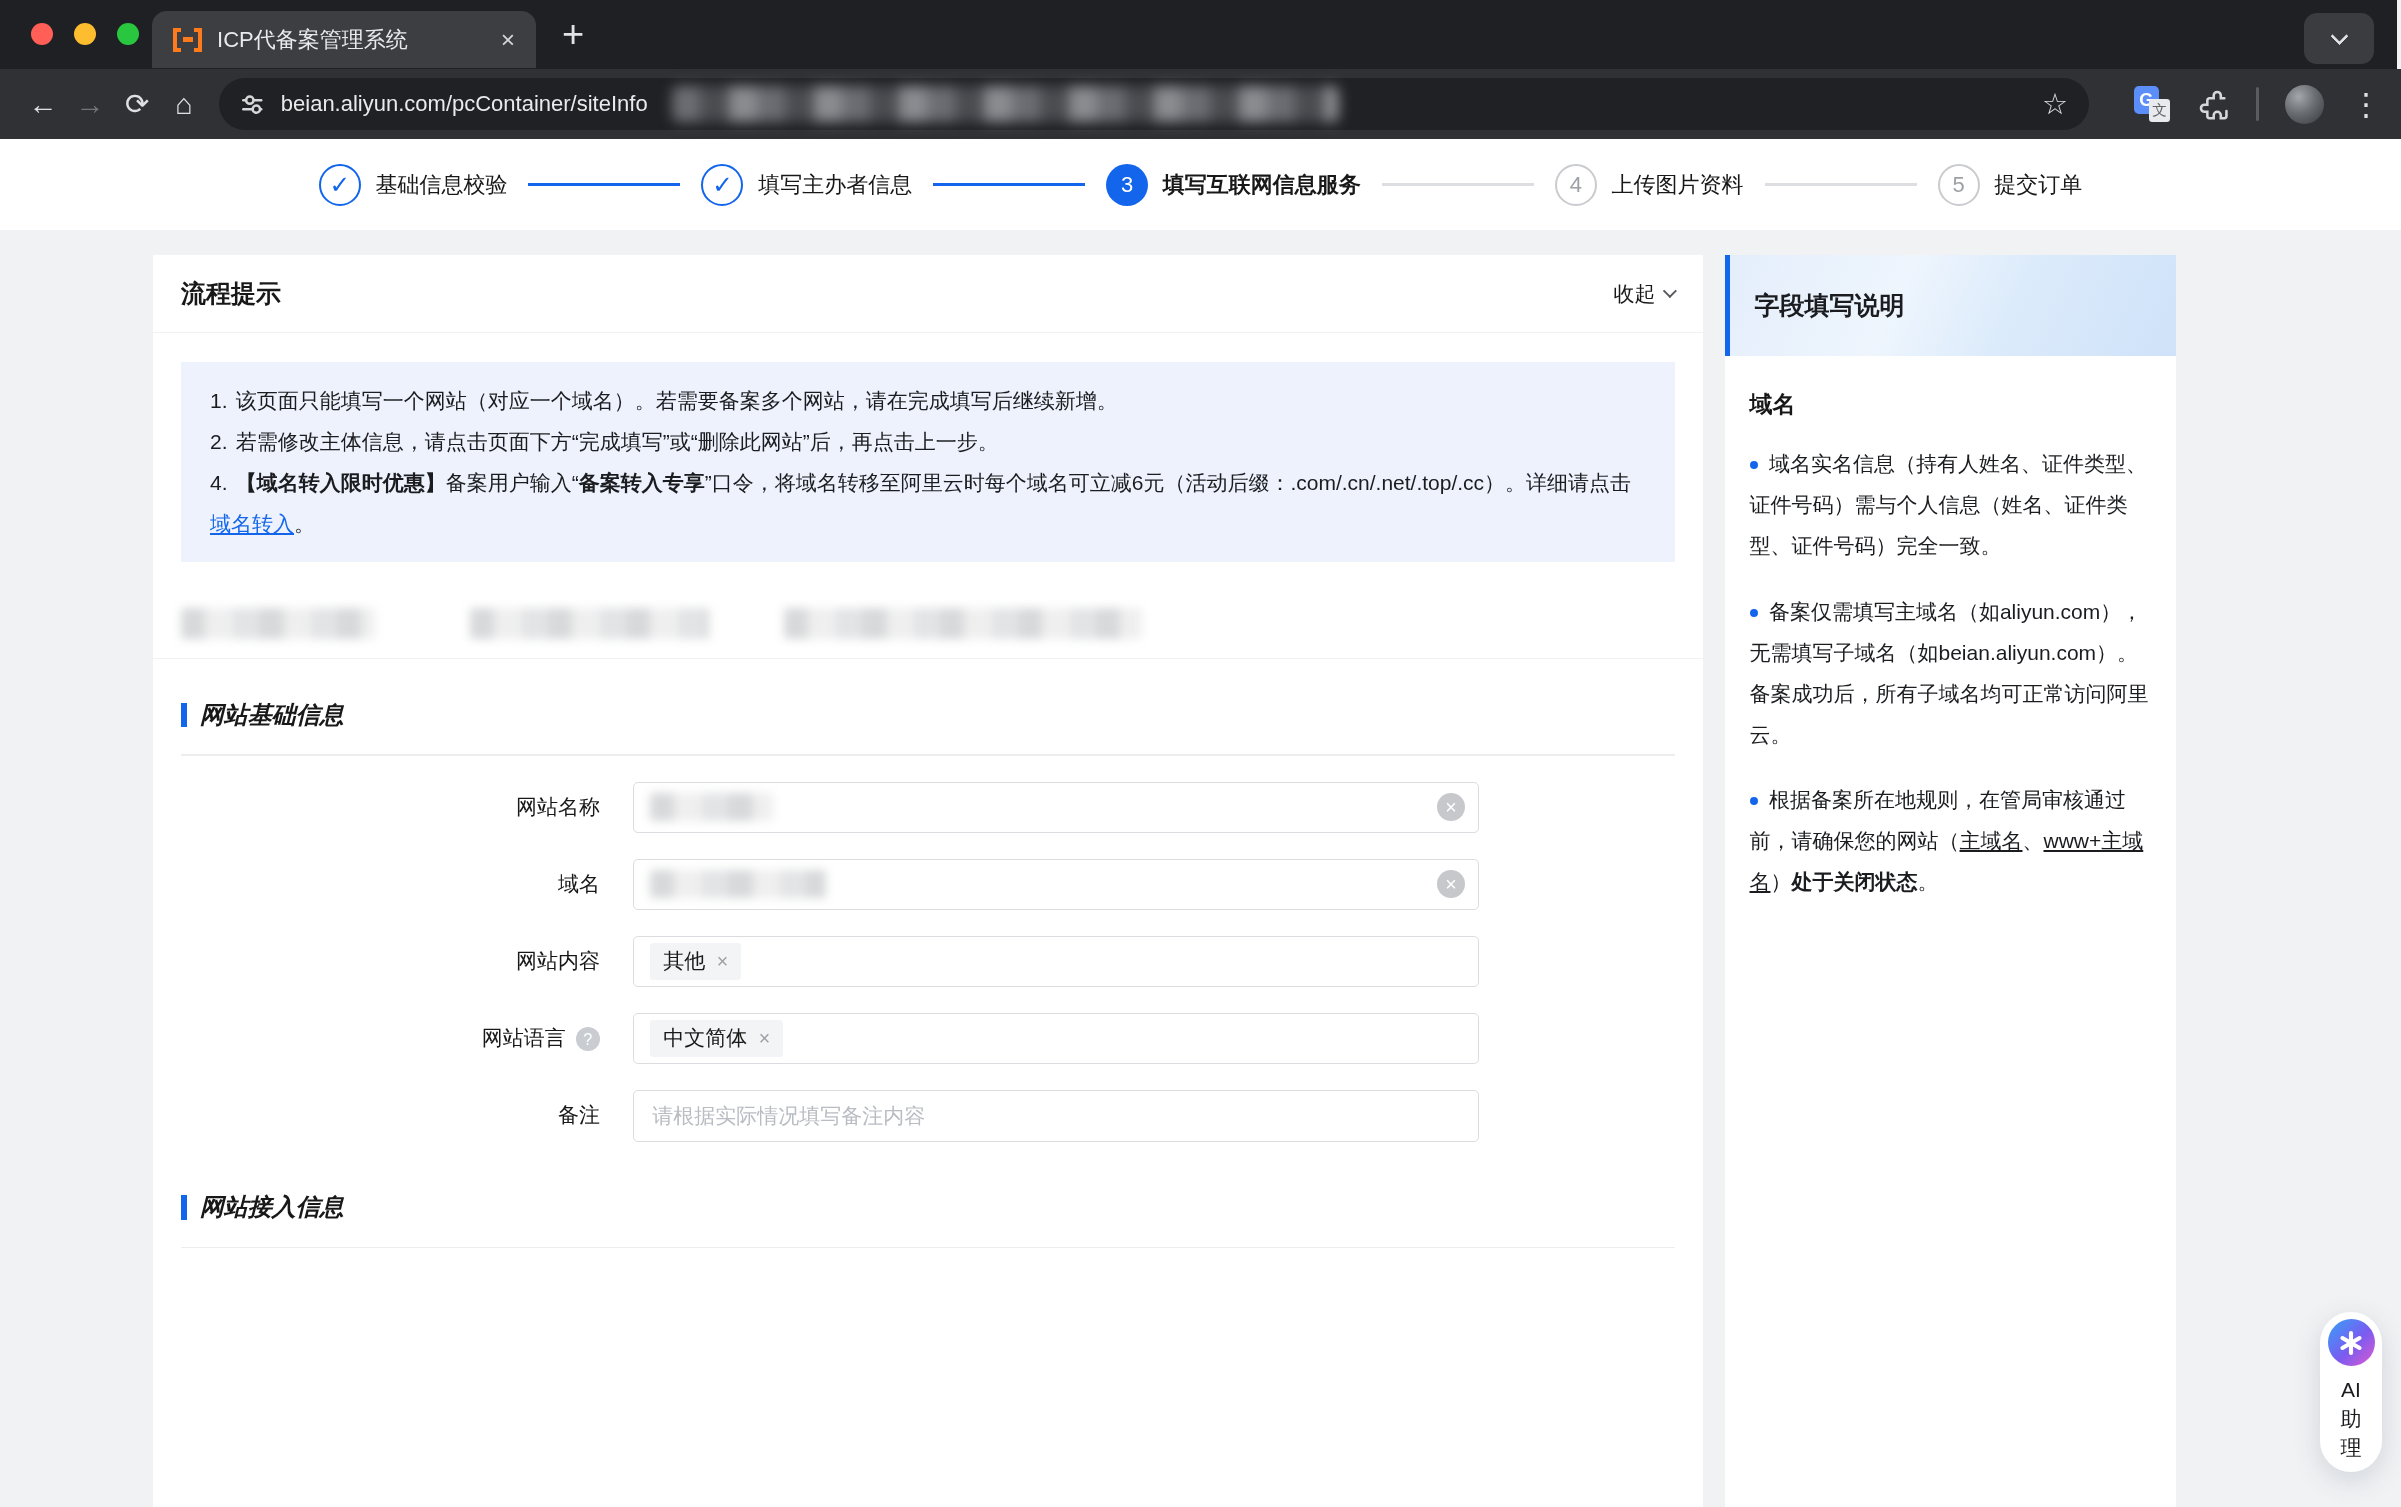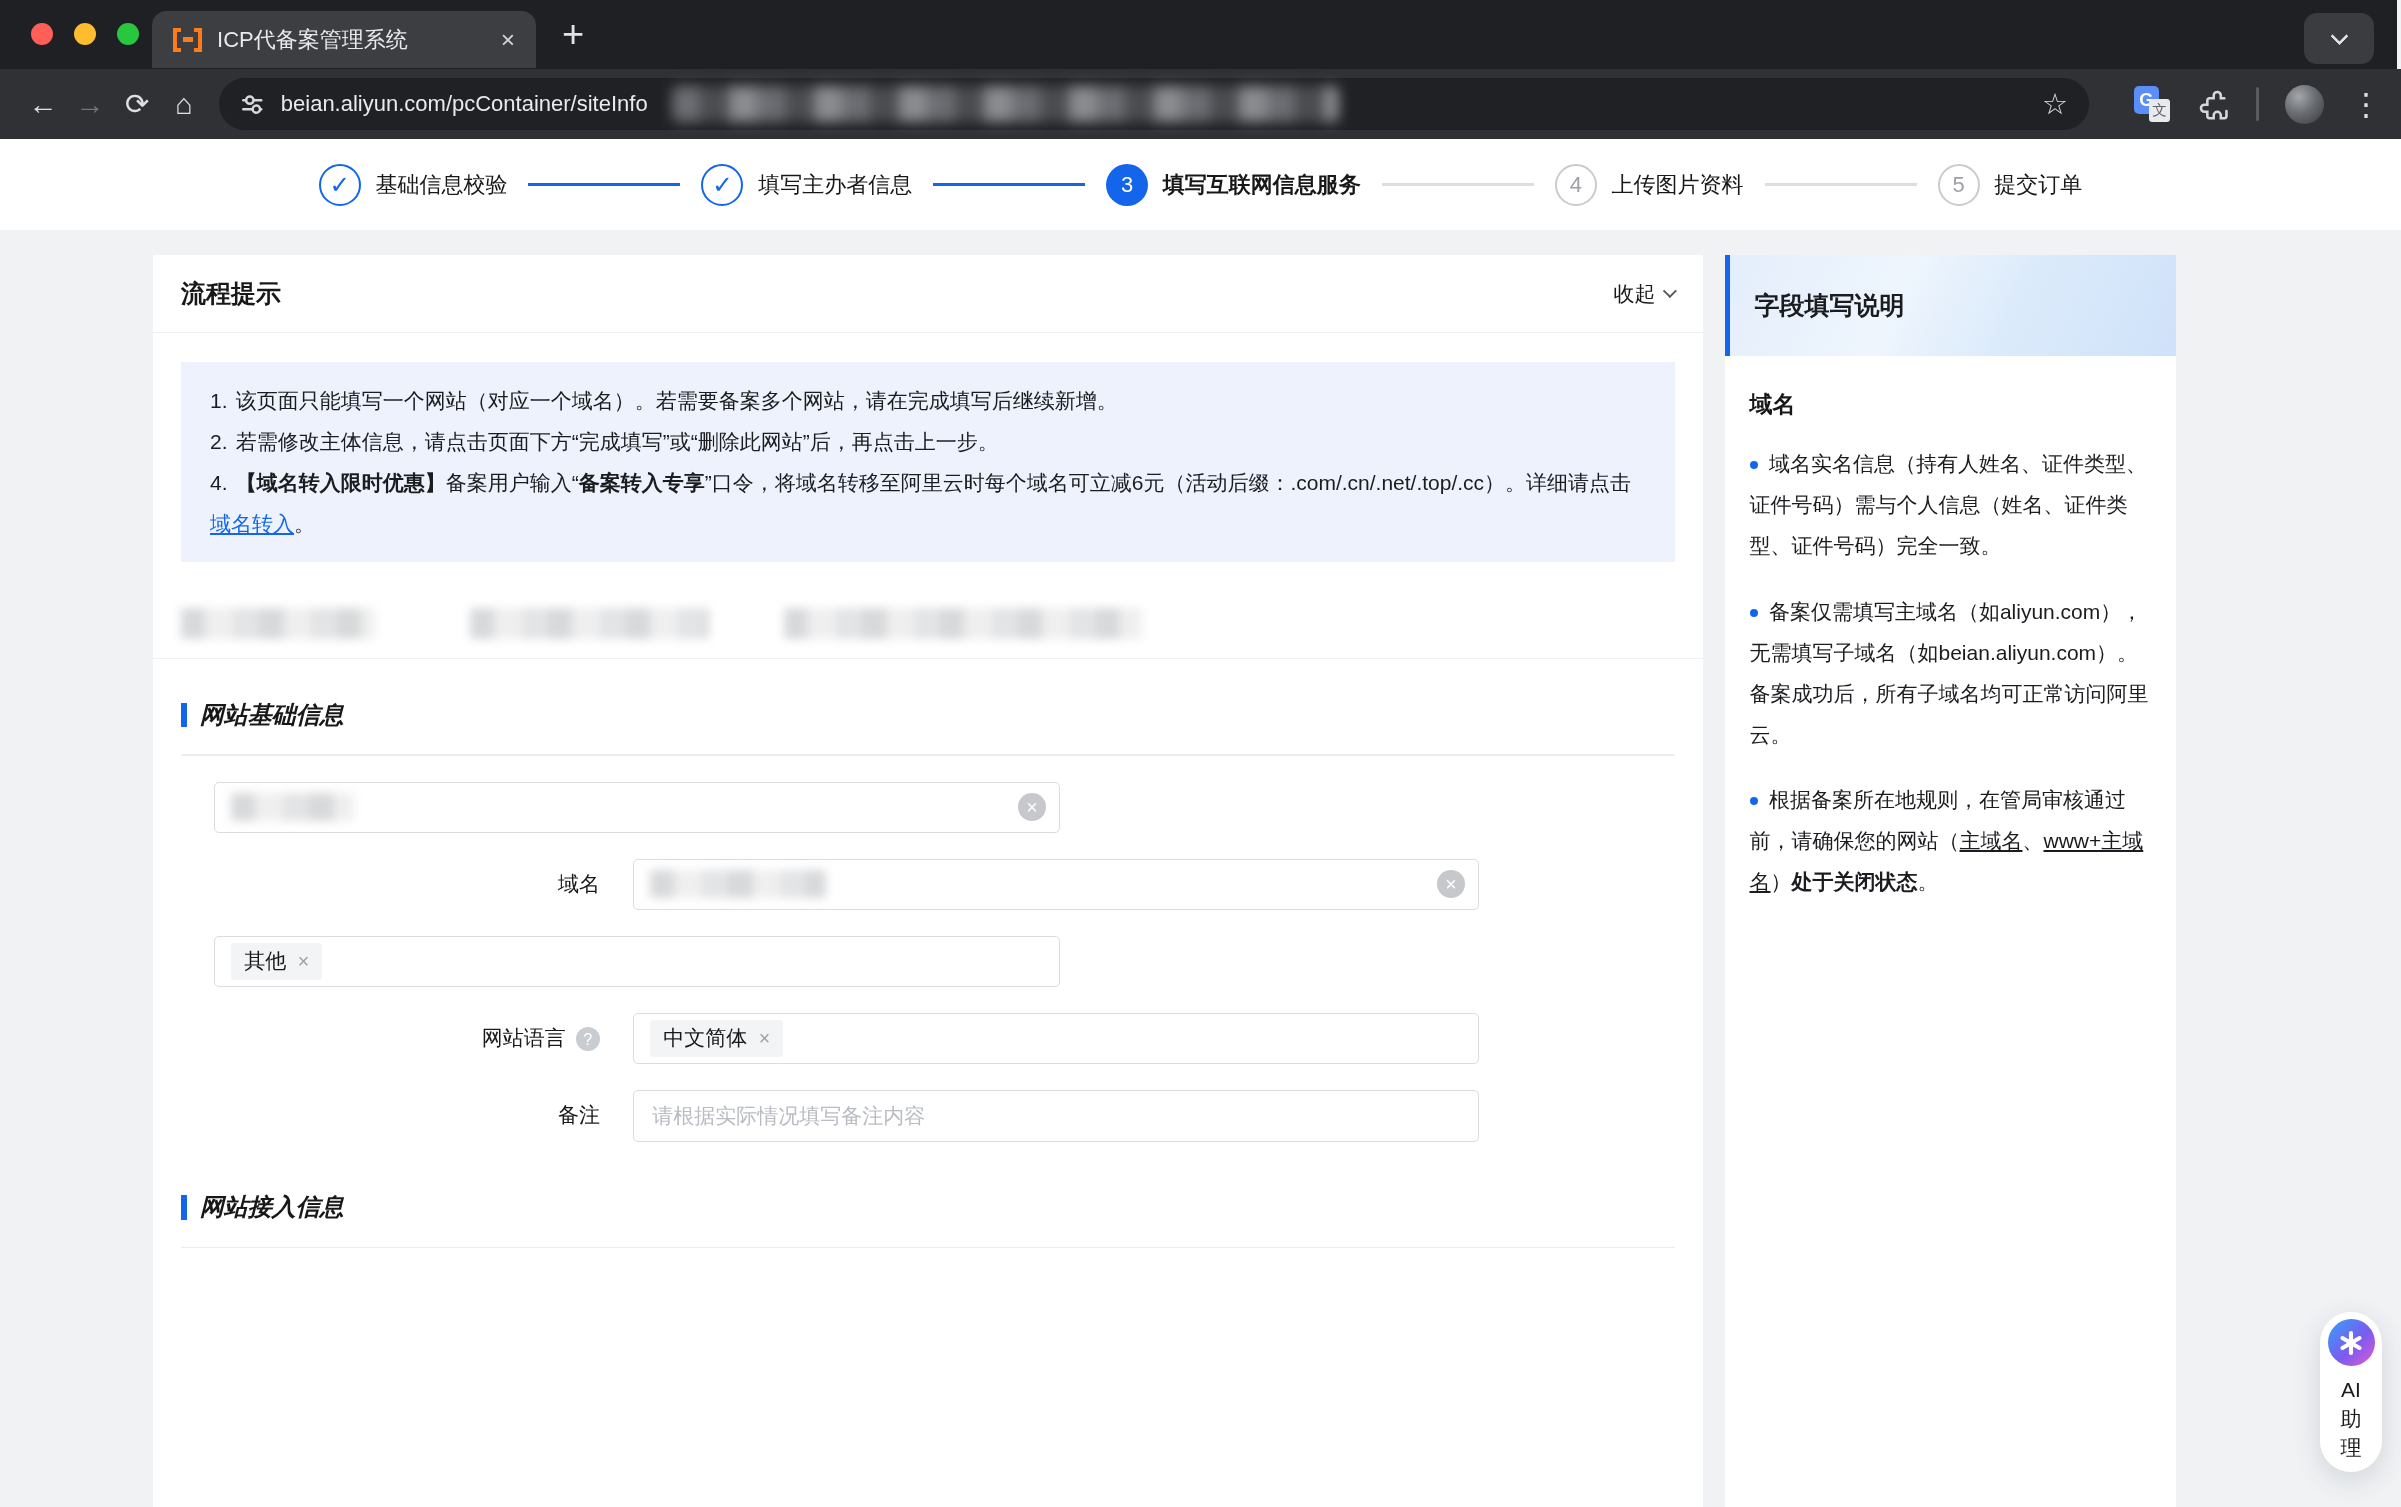--- a/index.html
+++ b/index.html
@@ -246,37 +246,39 @@
   </div>
 
   <div class="section-head first">
     <span class="section-bar"></span>
     <span class="section-title">网站基础信息</span>
   </div>
   <div class="section-divider"></div>
 
   <div class="form">
     <div class="frow">
+      <div class="flabel">网站名称</div>
       <div class="fcontrol">
         <div class="box">
           <span class="redact val-redact" style="width:123px"></span>
           <span class="clear-btn">×</span>
         </div>
       </div>
     </div>
     <div class="frow">
       <div class="flabel">域名</div>
       <div class="fcontrol">
         <div class="box">
           <span class="redact val-redact" style="width:176px"></span>
           <span class="clear-btn">×</span>
         </div>
       </div>
     </div>
     <div class="frow">
+      <div class="flabel">网站内容</div>
       <div class="fcontrol">
         <div class="box">
           <span class="chip">
             <span>其他</span>
             <span class="x">×</span>
           </span>
         </div>
       </div>
     </div>
     <div class="frow">

